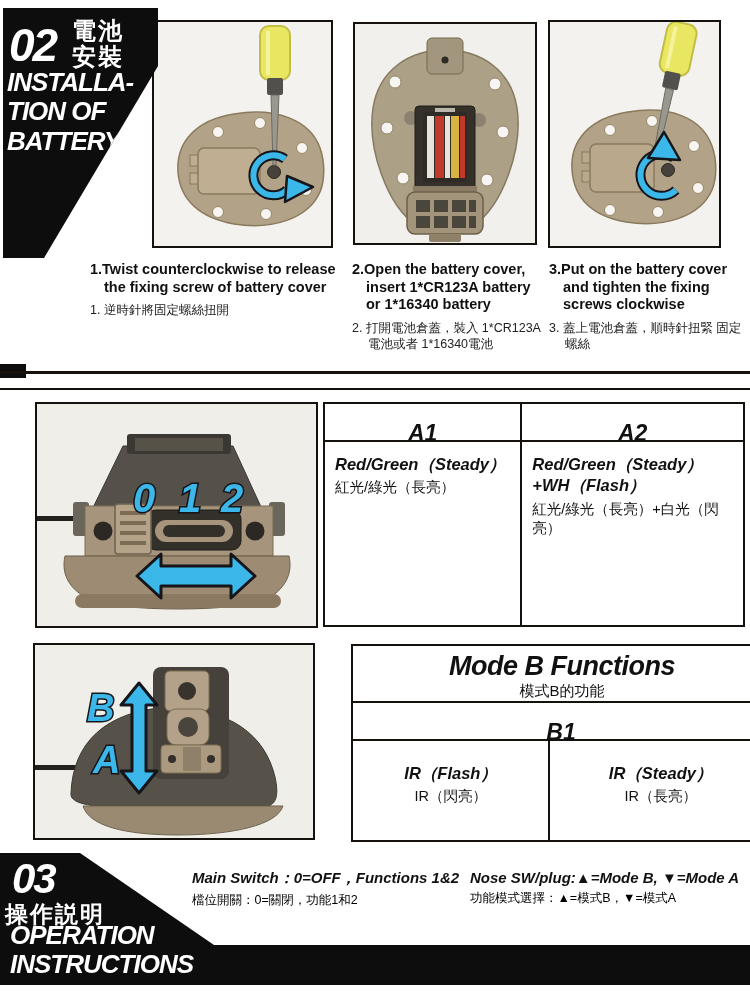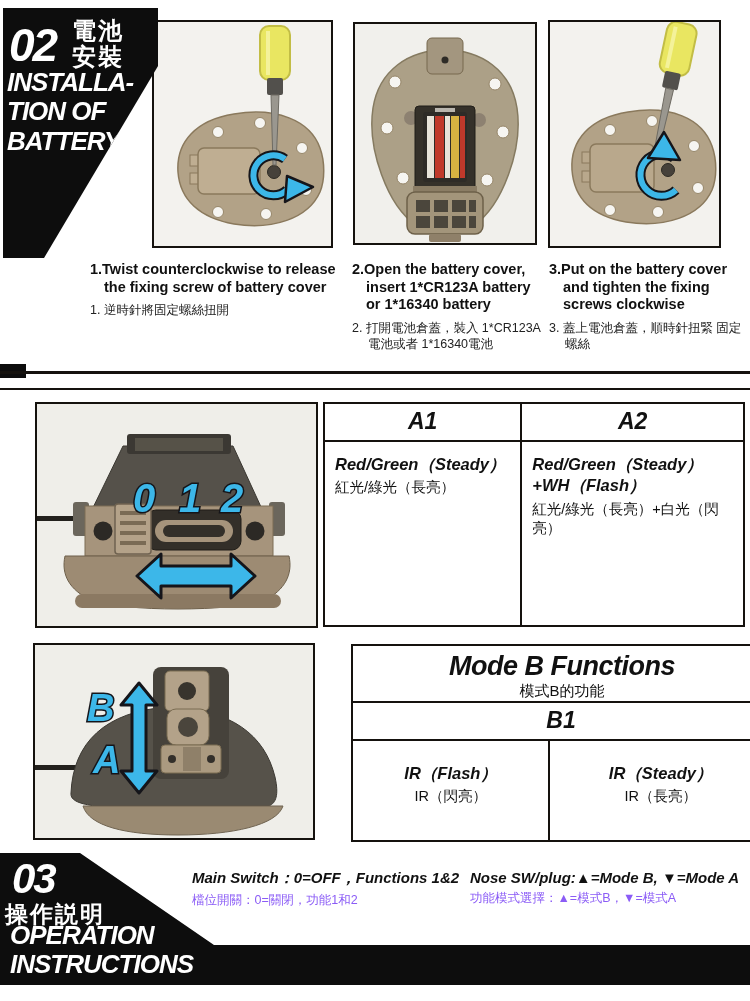--- a/index.html
+++ b/index.html
@@ -45,33 +45,33 @@
 
   
   .func-table{position:absolute;border:2px solid #15120e;background:#fff;display:flex;
               flex-direction:column;box-sizing:border-box;}
   .tA{left:323px;top:402px;width:422px;height:225px;}
   .tB{left:323px;top:644px;width:422px;height:198px;margin-left:28px;}
   .ft-header{border-bottom:2px solid #15120e;text-align:center;padding-top:5px;height:57px;box-sizing:border-box;}
   .ft-title-en{font-size:27px;font-weight:bold;font-style:italic;letter-spacing:-0.5px;}
   .ft-title-zh{font-size:15px;margin-top:0;}
   .ft-cols{display:flex;border-bottom:2px solid #15120e;height:38px;box-sizing:border-box;}
-  .ft-col{flex:1 1 52.8%;text-align:center;font-size:23px;font-weight:bold;font-style:italic;padding-top:4px;box-sizing:border-box;}
+  .ft-col{flex:1 1 52.8%;text-align:center;font-size:23px;font-weight:bold;font-style:italic;padding-top:16px;box-sizing:border-box;}
   .ft-col.c1{flex:1 1 47.2%;border-right:2px solid #15120e;}
   .ft-cells{display:flex;flex:1;}
   .ft-cell{flex:1 1 52.8%;box-sizing:border-box;padding:12px 10px;}
   .ft-cell.c1{flex:1 1 47.2%;border-right:2px solid #15120e;}
   .ft-cell.center{text-align:center;padding-top:22px;}
   .cell-en{font-size:16.5px;font-weight:bold;font-style:italic;line-height:1.3;}
   .cell-zh{font-size:14.5px;margin-top:3px;line-height:1.3;}
 
   
   .bt{position:absolute;margin-left:24px;}
   .bt-en{font-size:15px;font-weight:bold;font-style:italic;white-space:nowrap;}
-  .bt-zh{font-size:12.5px;margin-top:4px;white-space:nowrap;color:#8b5cf6;}
+  .bt-zh{font-size:12.5px;margin-top:4px;white-space:nowrap;color:#000000;}
   .btL{left:168px;top:869px;width:278px;}
   .btR{left:446px;top:869px;width:300px;}
 
   
   .svg-label{font-family:"Liberation Sans",sans-serif;font-weight:bold;font-style:italic;
              paint-order:stroke;stroke:#15151a;}
 </style>
 </head>
 <body>
 

